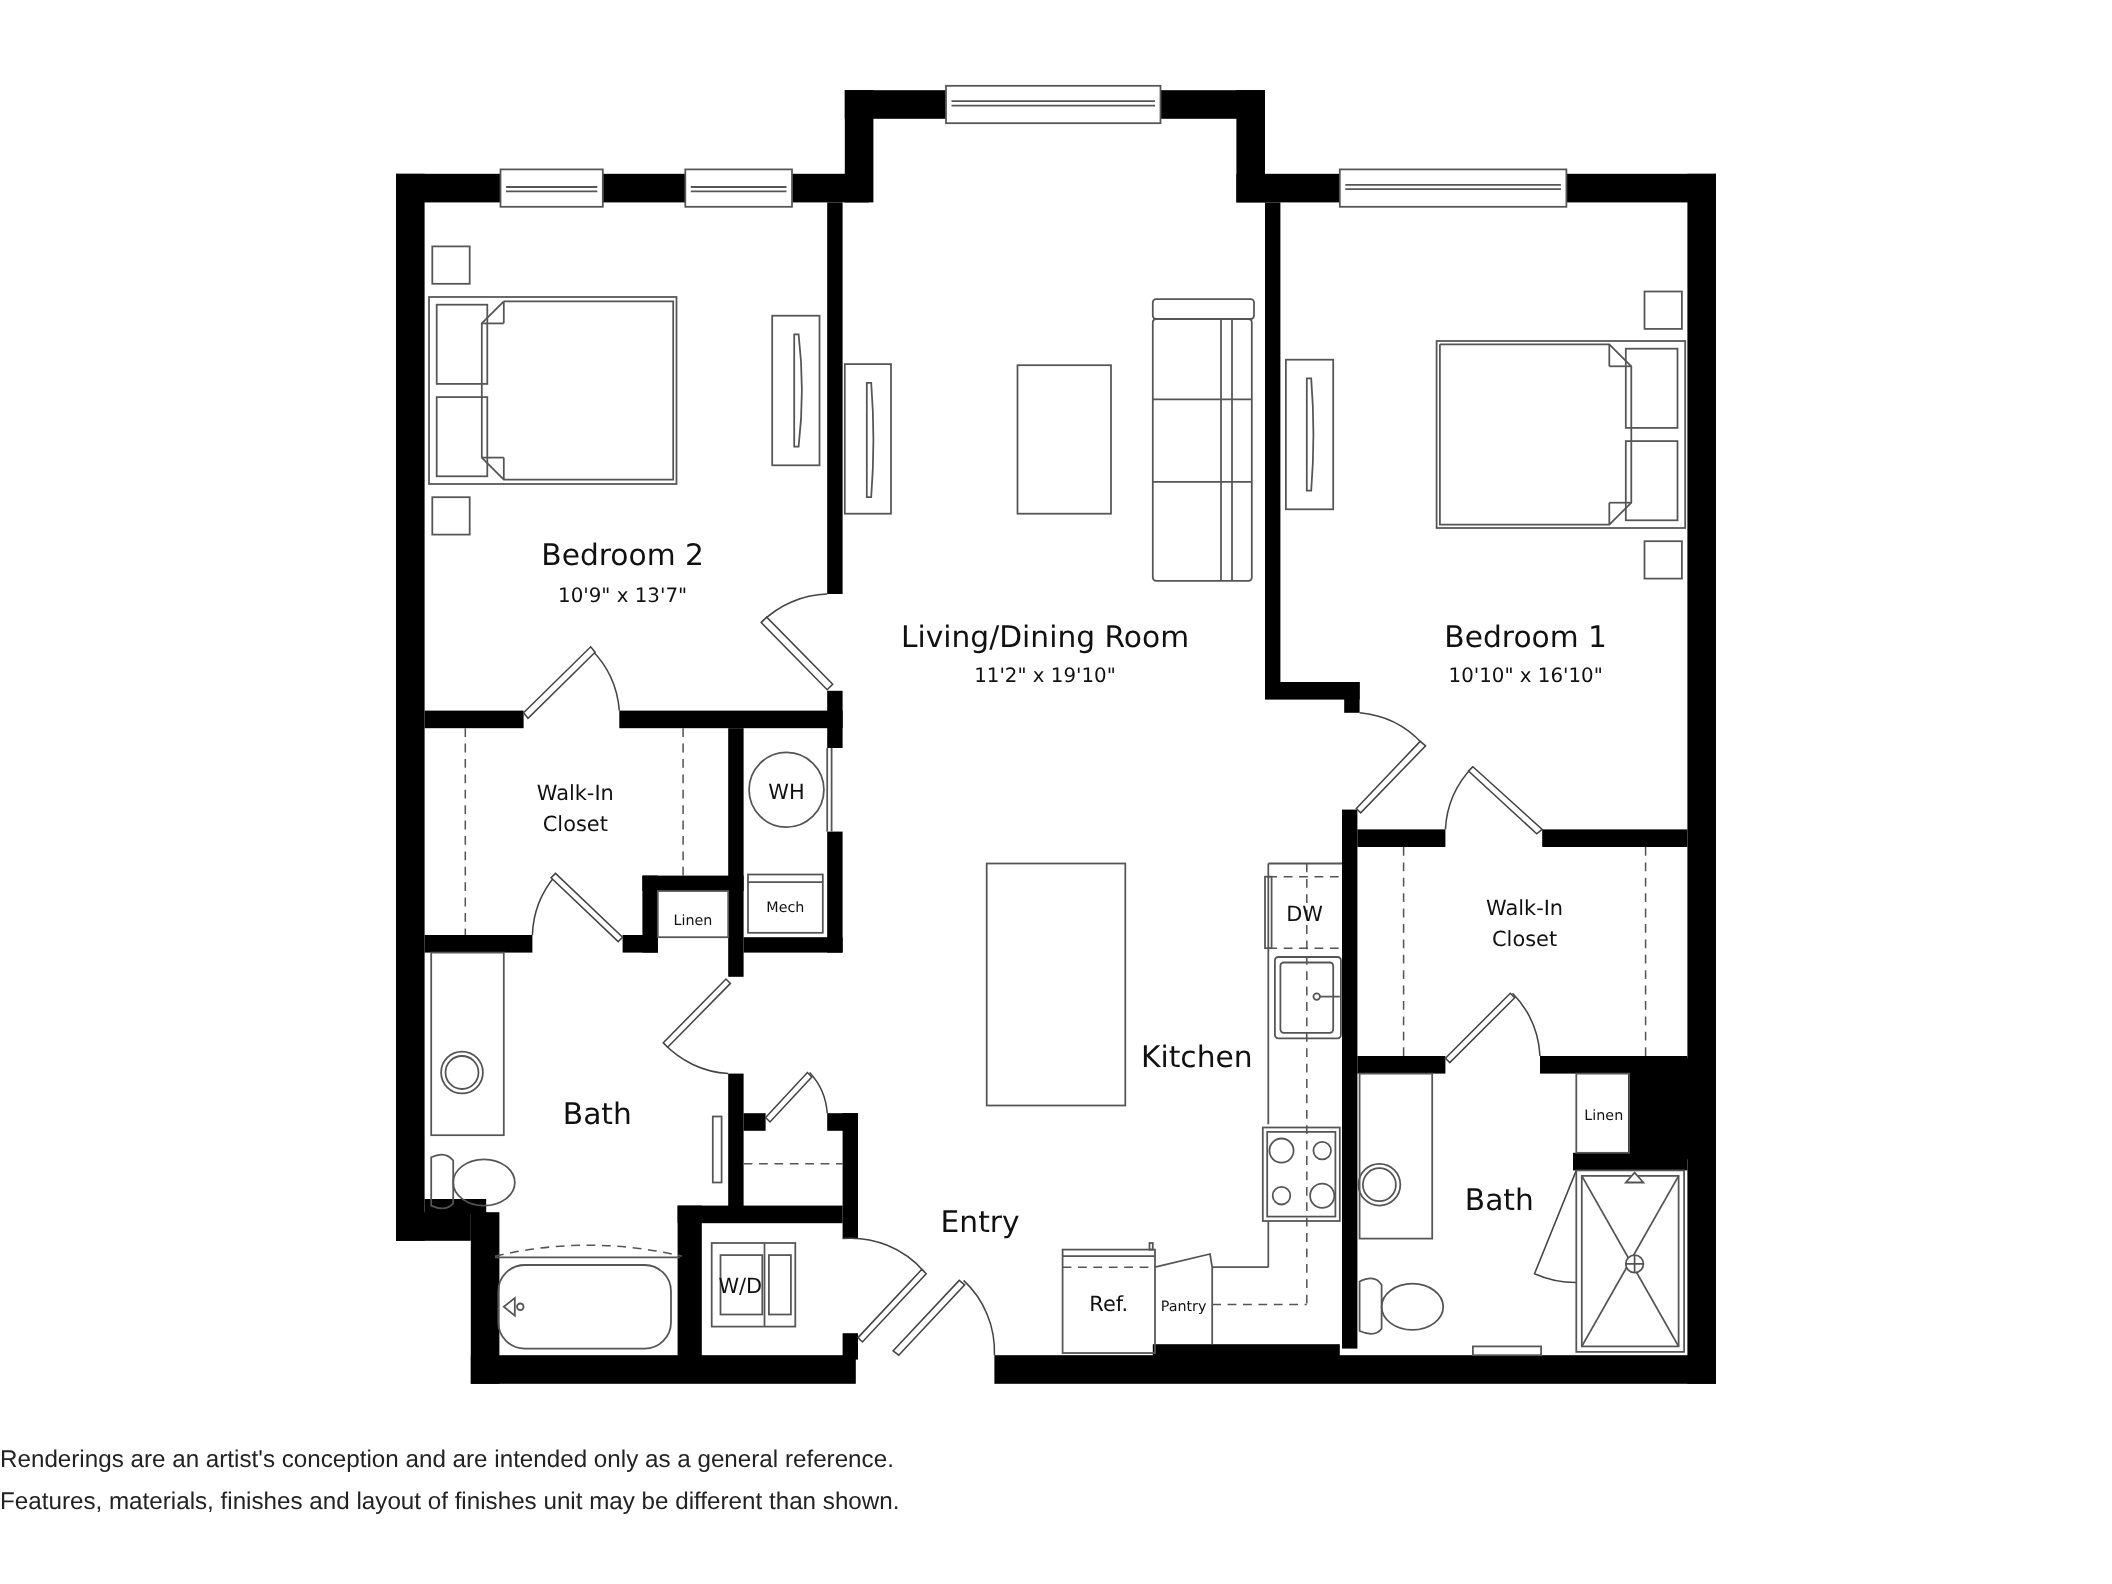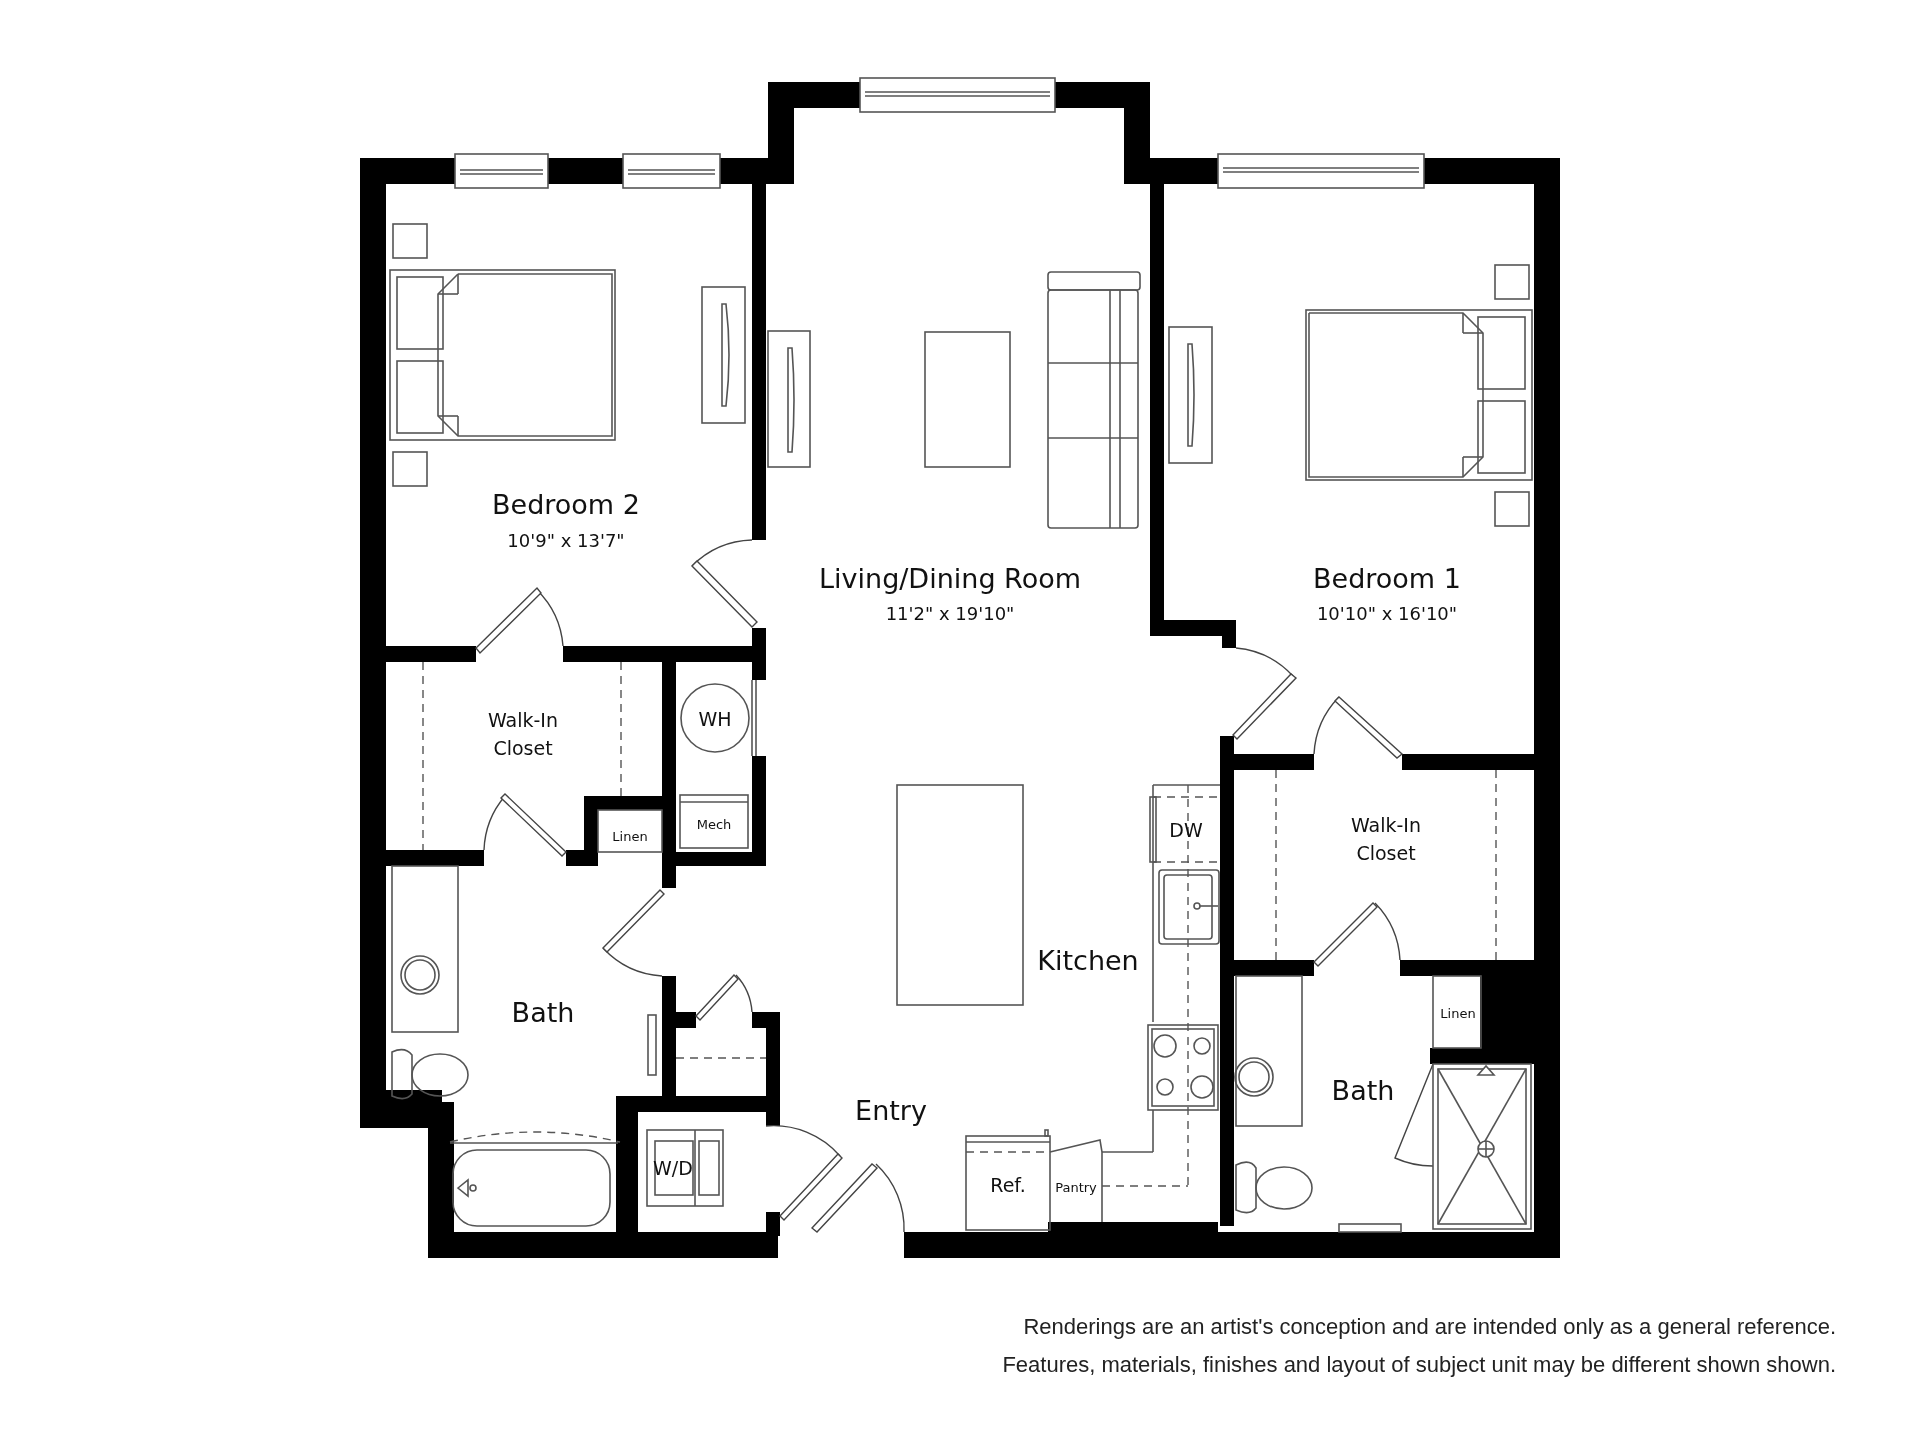--- a/index.html
+++ b/index.html
@@ -9,21 +9,21 @@
   .fx { fill: none; stroke: #555555; stroke-width: 1.6; }
   .fxw { fill: #ffffff; stroke: #555555; stroke-width: 1.6; }
   .dash { fill: none; stroke: #555555; stroke-width: 1.4; stroke-dasharray: 8 6; }
   .door { fill: #ffffff; stroke: #444444; stroke-width: 1.4; }
   .swing { fill: none; stroke: #444444; stroke-width: 1.4; }
   .room-label { font-family: "DejaVu Sans", sans-serif; font-size: 27px; fill: #111111; text-anchor: middle; }
   .room-dim { font-family: "DejaVu Sans", sans-serif; font-size: 18px; fill: #111111; text-anchor: middle; }
   .small-label { font-family: "DejaVu Sans", sans-serif; font-size: 19px; fill: #111111; text-anchor: middle; }
   .tiny-label { font-family: "DejaVu Sans", sans-serif; font-size: 13px; fill: #111111; text-anchor: middle; }
   .disclaimer {
-    position: absolute; left: 0; width: 1836px; text-align: right;
+    position: absolute; left: 0; width: 1836px; text-align: left;
     font-family: "Liberation Sans", sans-serif; font-size: 22px; color: #222222;
   }
   #disc1 { top: 1314px; }
   #disc2 { top: 1352px; }
 </style>
 </head>
 <body>
 
 <svg id="plan" viewBox="0 0 1920 1440" xmlns="http://www.w3.org/2000/svg">
 
@@ -323,13 +323,13 @@
     <text class="tiny-label" x="630" y="841">Linen</text>
     <text class="tiny-label" x="1458" y="1018">Linen</text>
     <text class="small-label" x="1186" y="837">DW</text>
     <text class="small-label" x="673" y="1175">W/D</text>
     <text class="small-label" x="1008" y="1192">Ref.</text>
     <text class="tiny-label" x="1076" y="1192">Pantry</text>
   </g>
 </svg>
 
 <div id="disc1" class="disclaimer">Renderings are an artist's conception and are intended only as a general reference.</div>
-<div id="disc2" class="disclaimer">Features, materials, finishes and layout of subject unit may be different shown shown.</div>
+<div id="disc2" class="disclaimer">Features, materials, finishes and layout of finishes unit may be different than shown.</div>
 
 </body></html>

